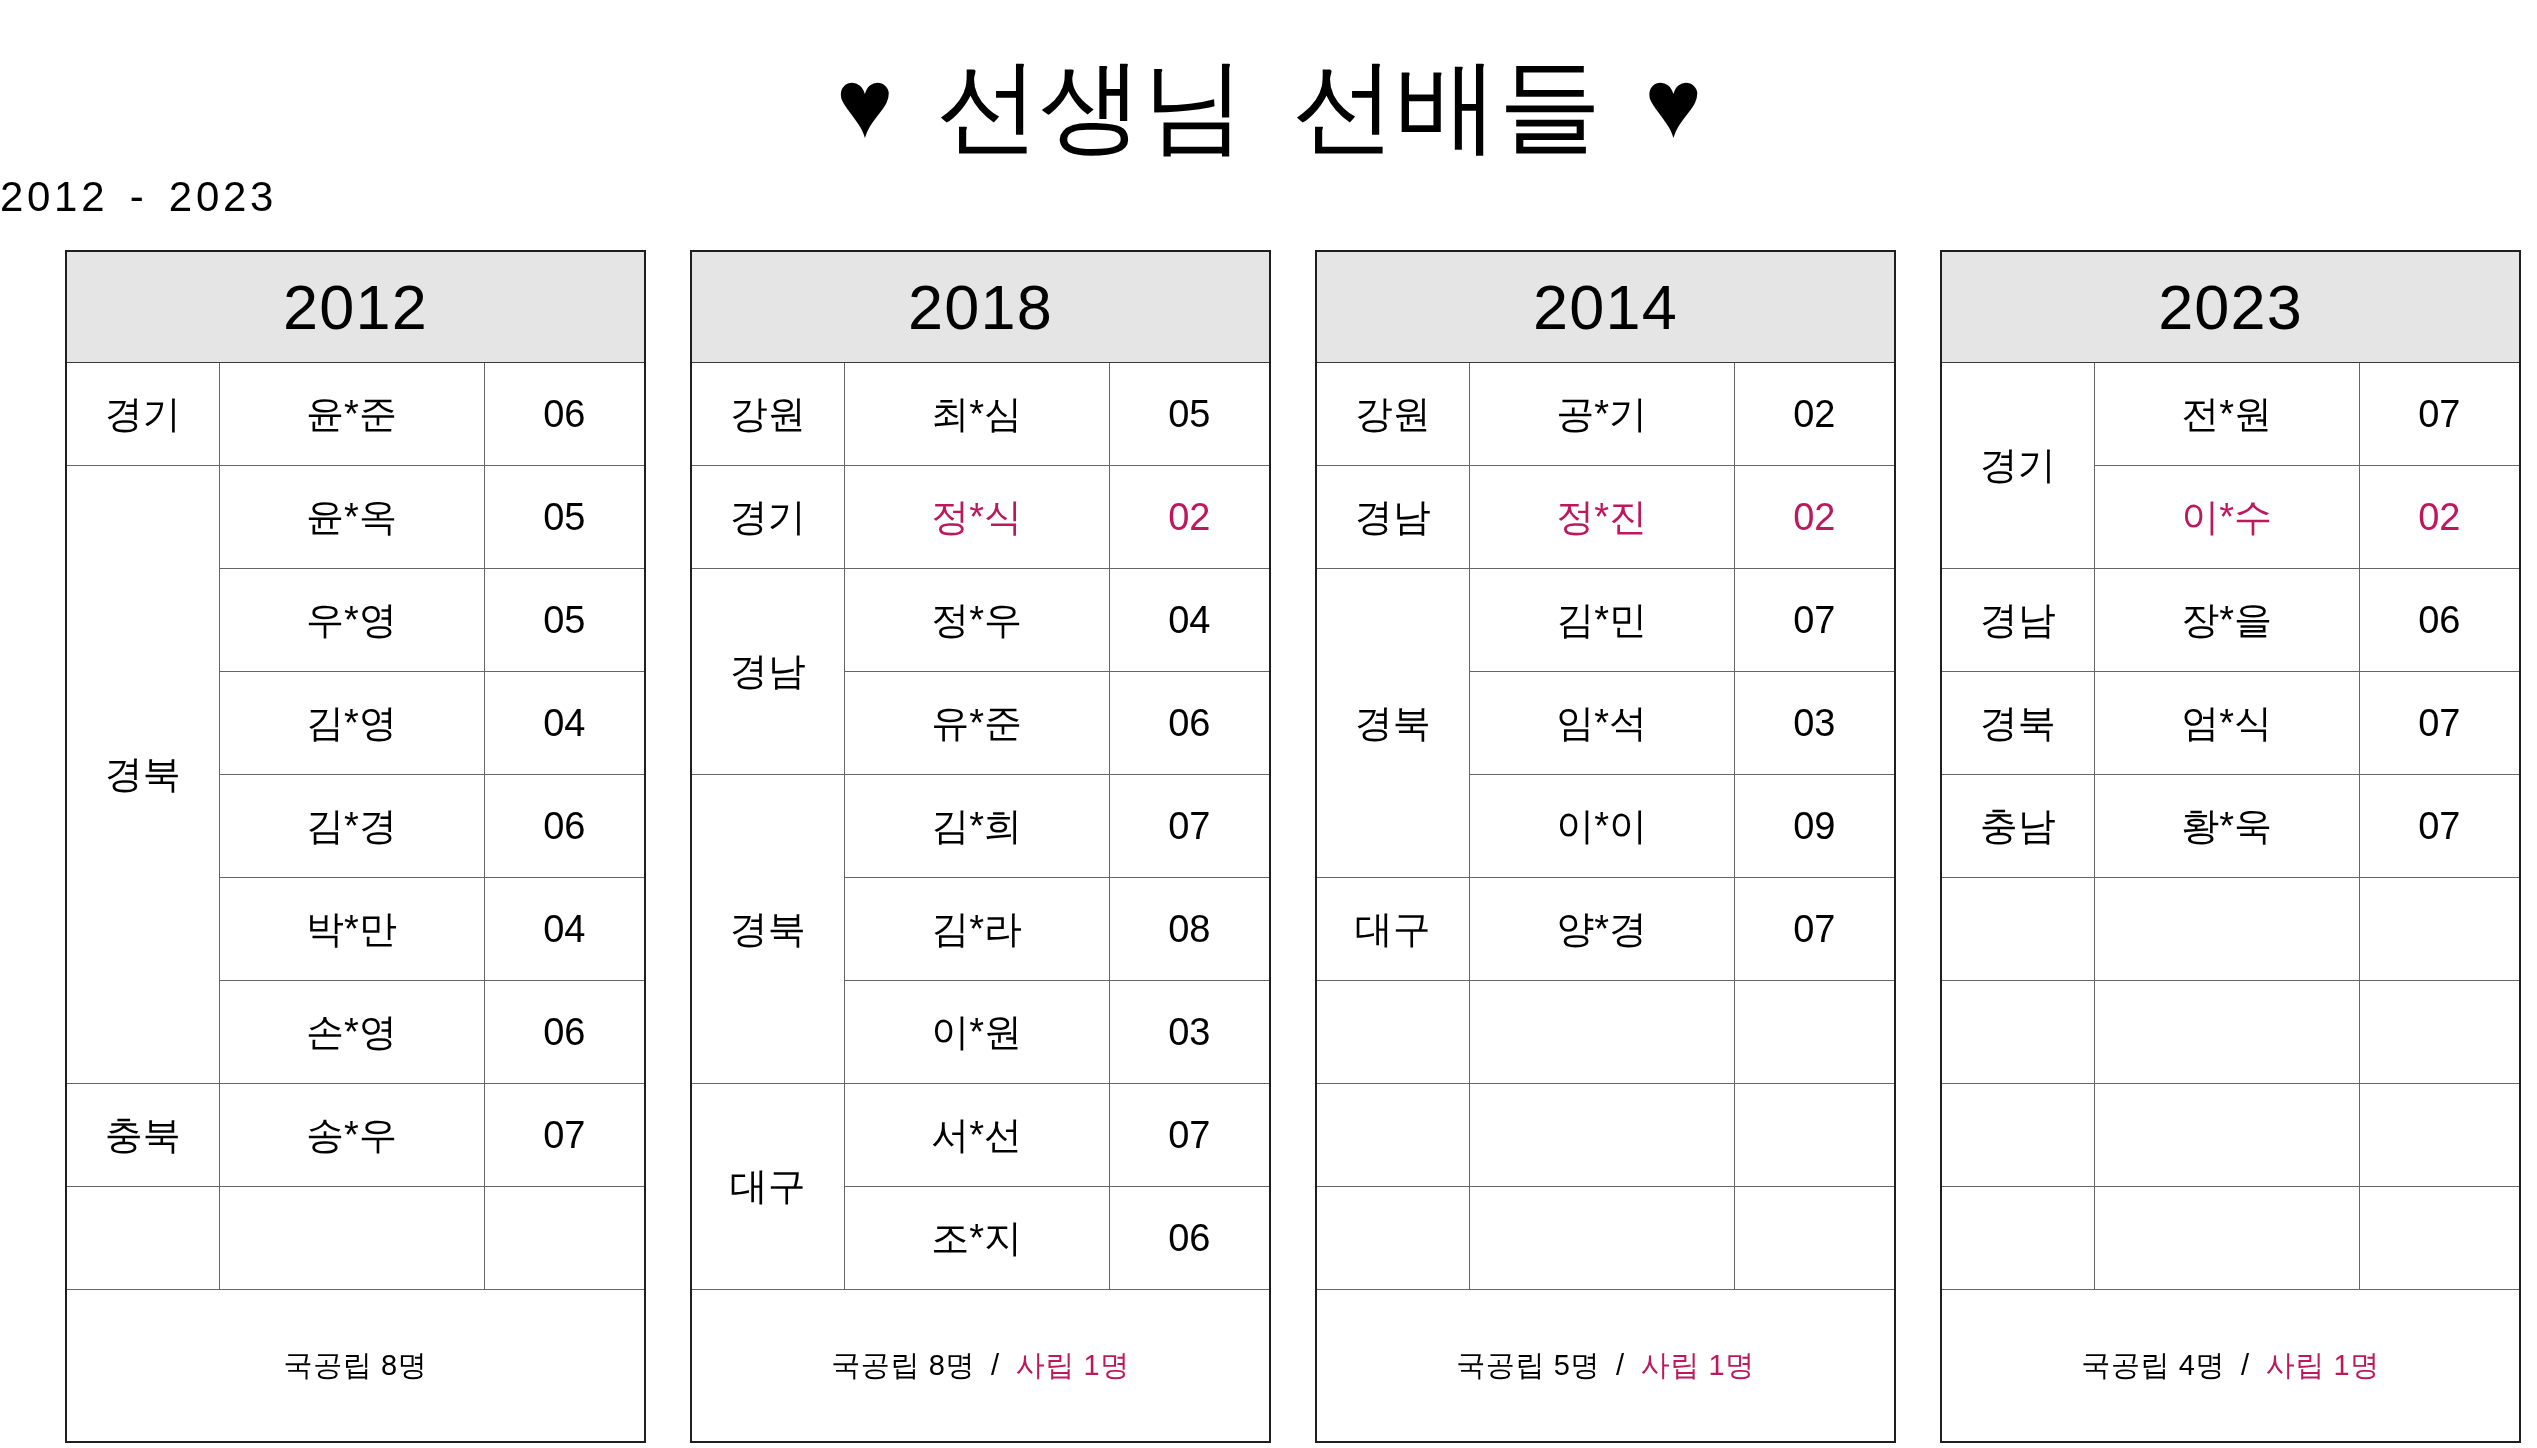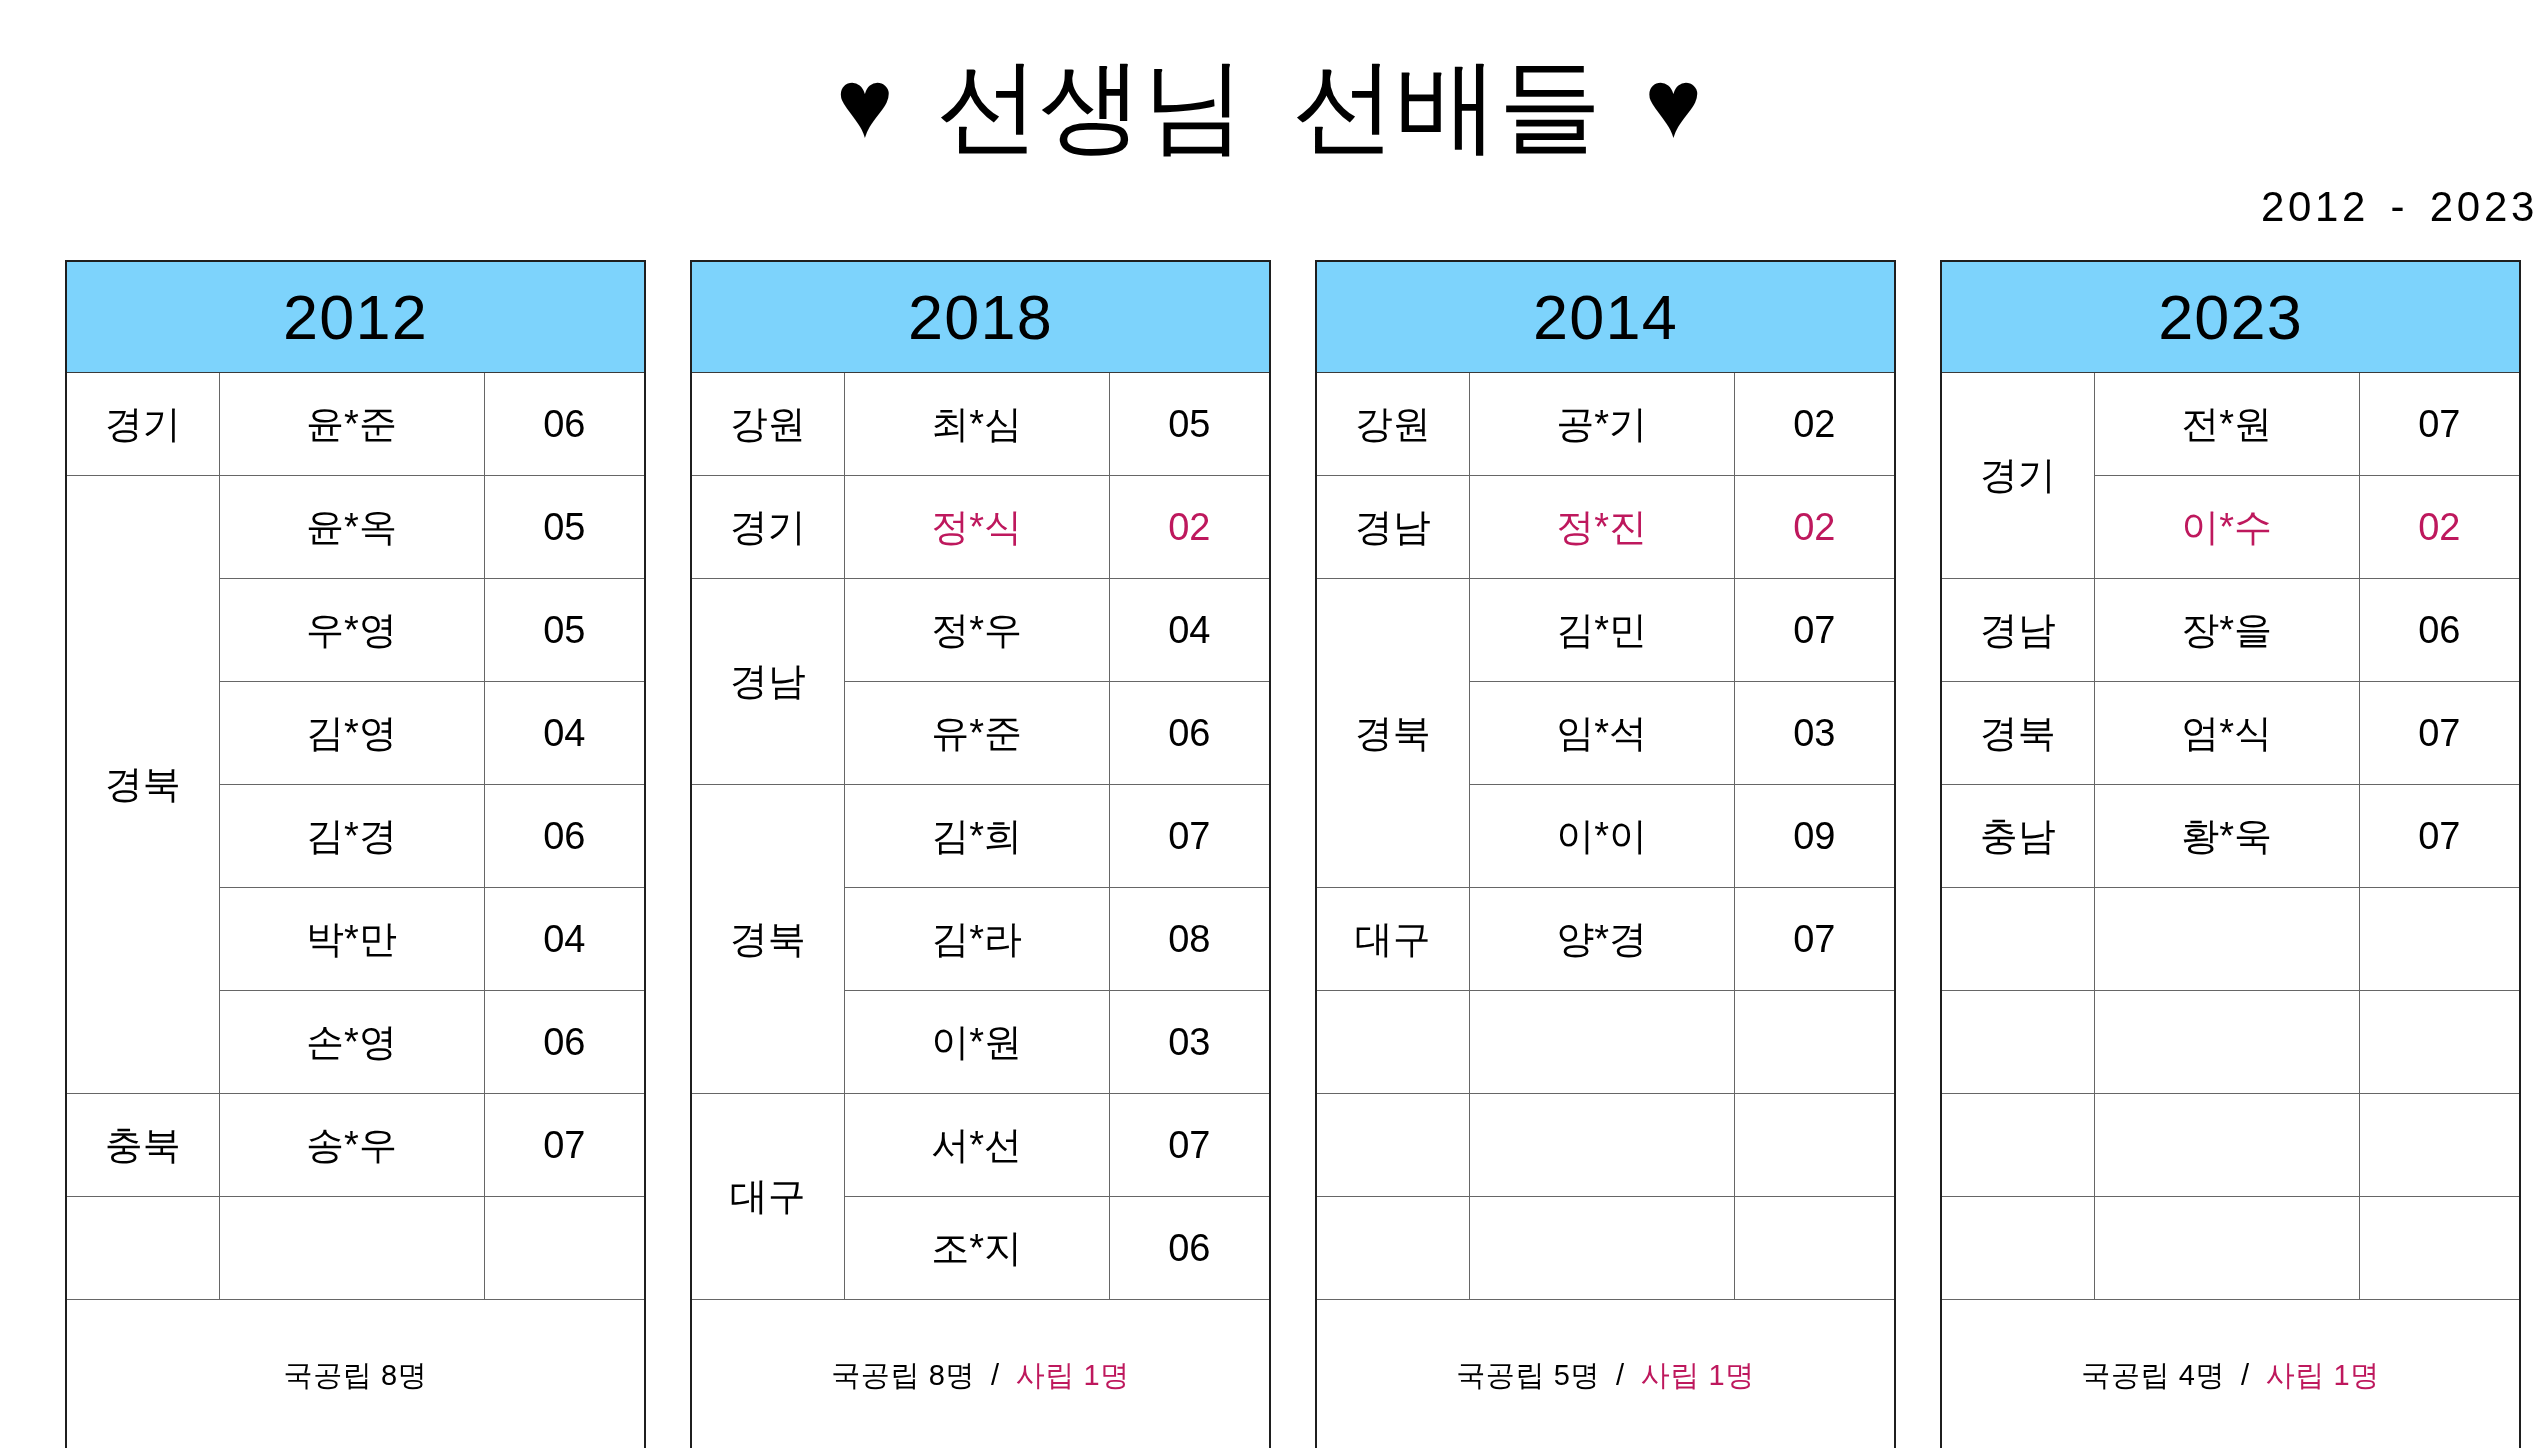--- a/index.html
+++ b/index.html
@@ -18,22 +18,22 @@
     font-weight: 400;
     word-spacing: 18.4px;
     white-space: nowrap;
   }
   .heart {
     font-size: 97px;
     padding: 0 43px;
     vertical-align: 3.7px;
   }
   .subtitle {
-    text-align: right;
-    margin-top: 12px;
+    text-align: left;
+    margin-top: 2px;
     font-size: 42px;
     line-height: 49px;
     letter-spacing: 3.7px;
     word-spacing: 6.1px;
     font-weight: 400;
   }
   .tables {
     display: flex;
     margin-top: 29.5px;
     padding-left: 65px;
@@ -43,21 +43,21 @@
     border-collapse: collapse;
     table-layout: fixed;
     width: 580px;
     border: 2.5px solid #1f1f1f;
   }
   col.c-region { width: 153px; }
   col.c-name   { width: 265px; }
   col.c-num    { width: 161px; }
   th.year {
     height: 108px;
-    background: #7dd3fc;
+    background: #e5e5e5;
     font-size: 63px;
     font-weight: 400;
     text-align: center;
     vertical-align: middle;
     border: 1.2px solid #3a3a3a;
     letter-spacing: 1.2px;
   }
   td {
     border: 1.2px solid #666666;
     font-size: 38px;

